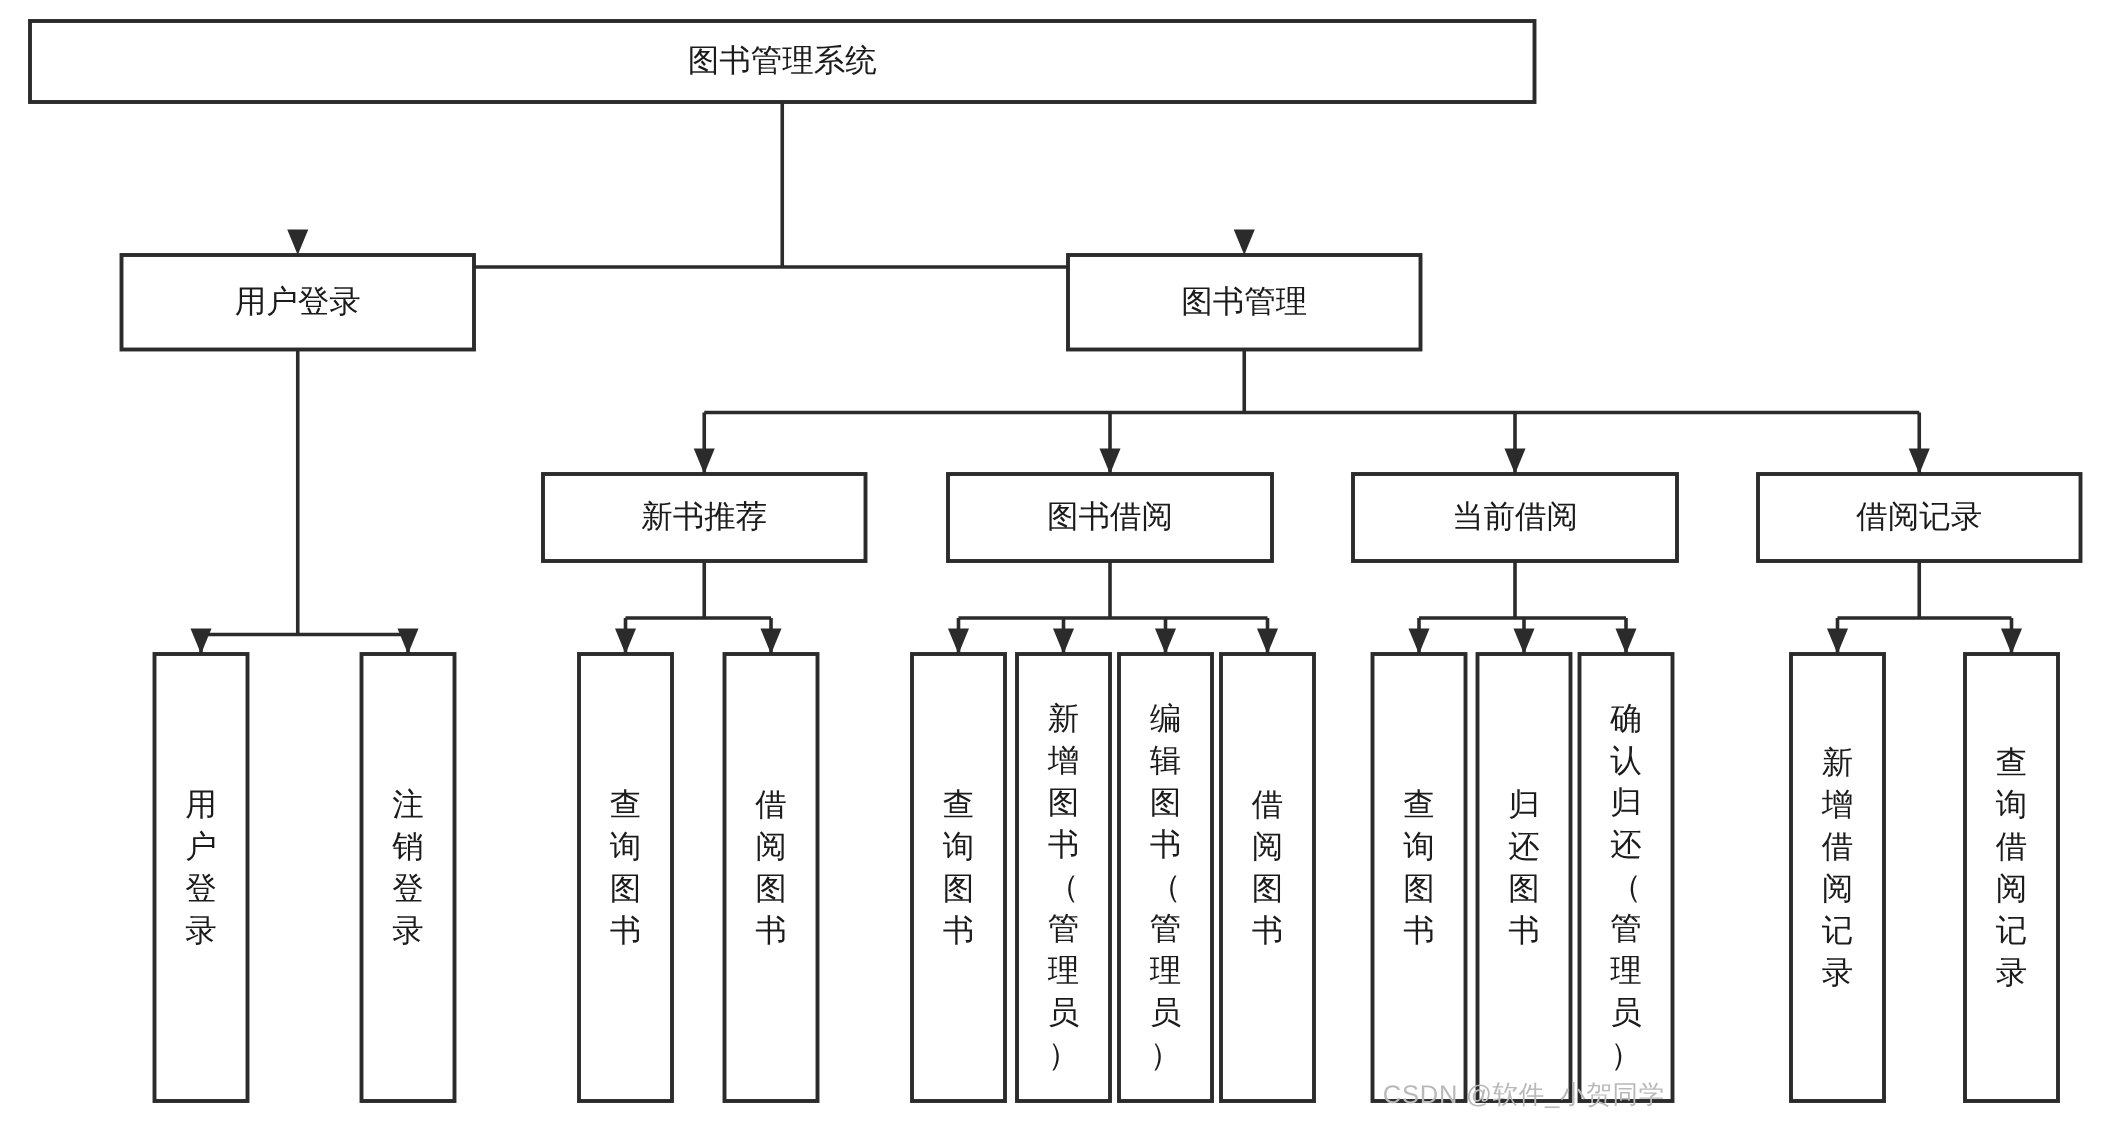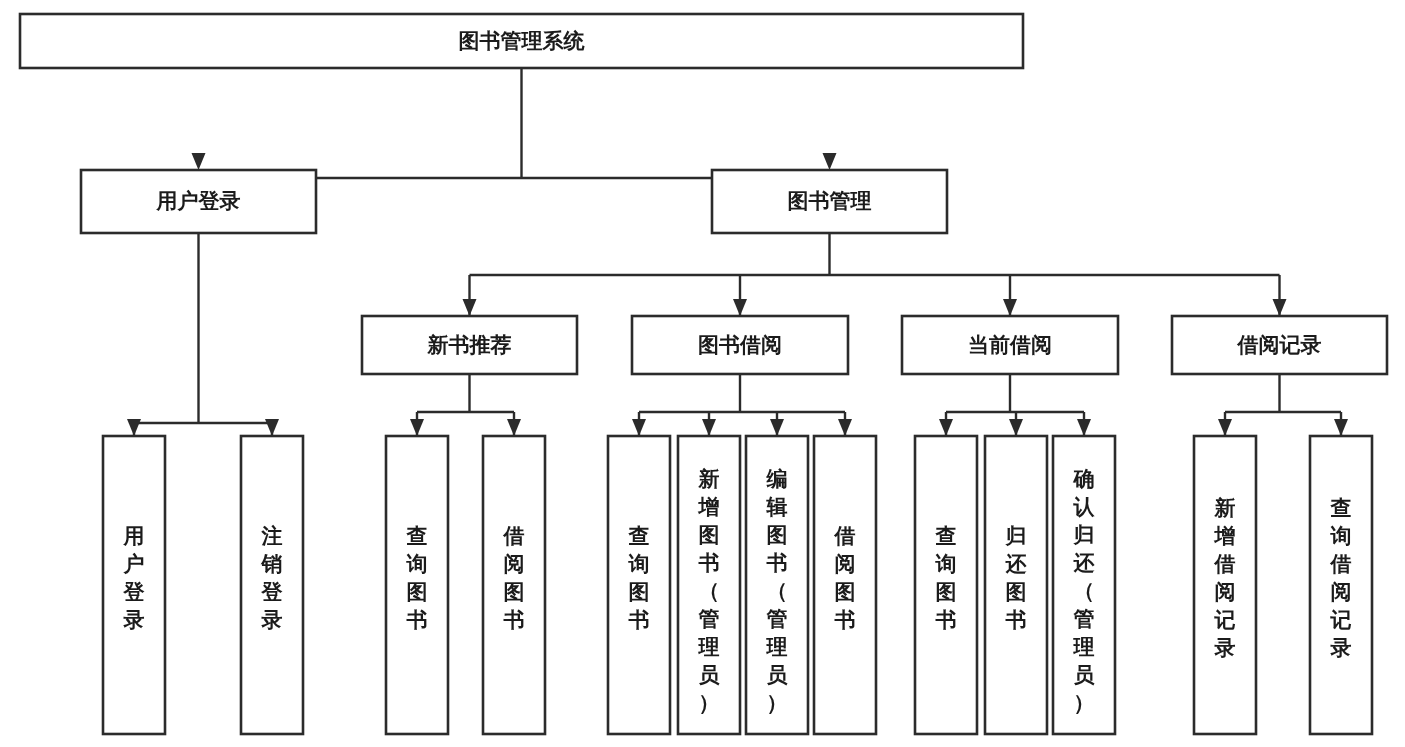--- a/index.html
+++ b/index.html
@@ -13,21 +13,20 @@
     position: relative;
     overflow: hidden;
     font-family: "Liberation Sans", "DejaVu Sans", sans-serif;
   }
   #diagram-root {
     position: absolute;
     left: 0;
     top: 0;
     width: 1122px;
     height: 747px;
-    font-weight: bold;
   }
   svg.diagram-canvas {
     display: block;
     width: 1405px;
     height: 747px;
   }
   .node-box {
     fill: #ffffff;
     stroke: #2b2b2b;
     stroke-width: 2.6;
@@ -210,13 +209,14 @@
         <g>
           <rect x="1194" y="436" width="62" height="298" class="node-box"></rect>
           <text x="1225" class="node-label-v-stack" font-family="&quot;Liberation Sans&quot;,&quot;DejaVu Sans&quot;,sans-serif" font-size="21" fill="#1b1b1b" text-anchor="middle"><tspan x="1225" y="515">新</tspan><tspan x="1225" y="543">增</tspan><tspan x="1225" y="571">借</tspan><tspan x="1225" y="599">阅</tspan><tspan x="1225" y="627">记</tspan><tspan x="1225" y="655">录</tspan></text>
         </g>
         <g>
           <rect x="1310" y="436" width="62" height="298" class="node-box"></rect>
           <text x="1341" class="node-label-v-stack" font-family="&quot;Liberation Sans&quot;,&quot;DejaVu Sans&quot;,sans-serif" font-size="21" fill="#1b1b1b" text-anchor="middle"><tspan x="1341" y="515">查</tspan><tspan x="1341" y="543">询</tspan><tspan x="1341" y="571">借</tspan><tspan x="1341" y="599">阅</tspan><tspan x="1341" y="627">记</tspan><tspan x="1341" y="655">录</tspan></text>
         </g>
       </g>
   </svg>
+  <div class="watermark-text">CSDN @软件_小贺同学</div>
 </div>
 
 </body></html>

